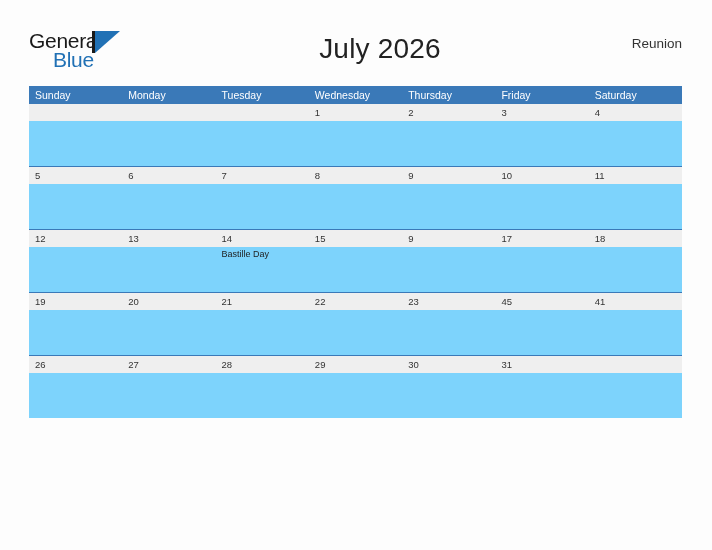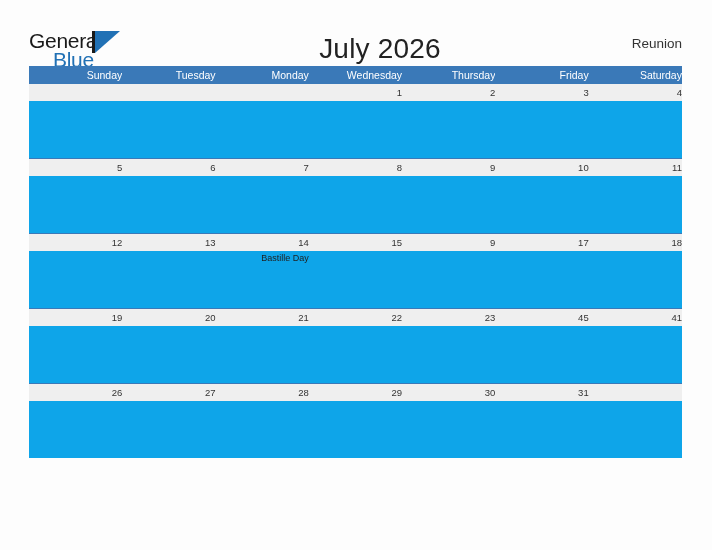--- a/index.html
+++ b/index.html
@@ -101,23 +101,22 @@
     font-size: 13.5px;
     color: #333333;
     line-height: 16px;
     padding-left: 24px;
   }
 
   
   .calendar {
     position: absolute;
     left: 29px;
-    top: 66px;
-    width: 653px;
-    text-align: right;
+    top: 86px;
+    width: 653px;
   }
 
   .weekday-row {
     display: flex;
     width: 653px;
     height: 18px;
     background: #3a79b8;
   }
   .weekday {
     flex: 1 1 0;
@@ -146,22 +145,22 @@
   .date-cell {
     flex: 1 1 0;
     font-size: 9.5px;
     color: #333333;
     line-height: 17px;
     padding-left: 6px;
   }
   .body-band {
     display: flex;
     width: 653px;
-    height: 57px;
-    background: #0ea5e9;
+    height: 45px;
+    background: #7dd3fc;
   }
   .body-cell {
     flex: 1 1 0;
     padding-left: 6px;
     padding-top: 1px;
   }
   .event {
     font-size: 9px;
     color: #1f1f1f;
     line-height: 12px;
@@ -187,22 +186,22 @@
     <div class="cal-title">July 2026</div>
 
     <div class="region-label">Reunion</div>
 
   </div>
 
   <div class="calendar">
 
     <div class="weekday-row">
       <div class="weekday">Sunday</div>
+      <div class="weekday">Monday</div>
       <div class="weekday">Tuesday</div>
-      <div class="weekday">Monday</div>
       <div class="weekday">Wednesday</div>
       <div class="weekday">Thursday</div>
       <div class="weekday">Friday</div>
       <div class="weekday">Saturday</div>
     </div>
 
     <div class="week-row">
       <div class="date-band">
         <div class="date-cell"></div>
         <div class="date-cell"></div>

